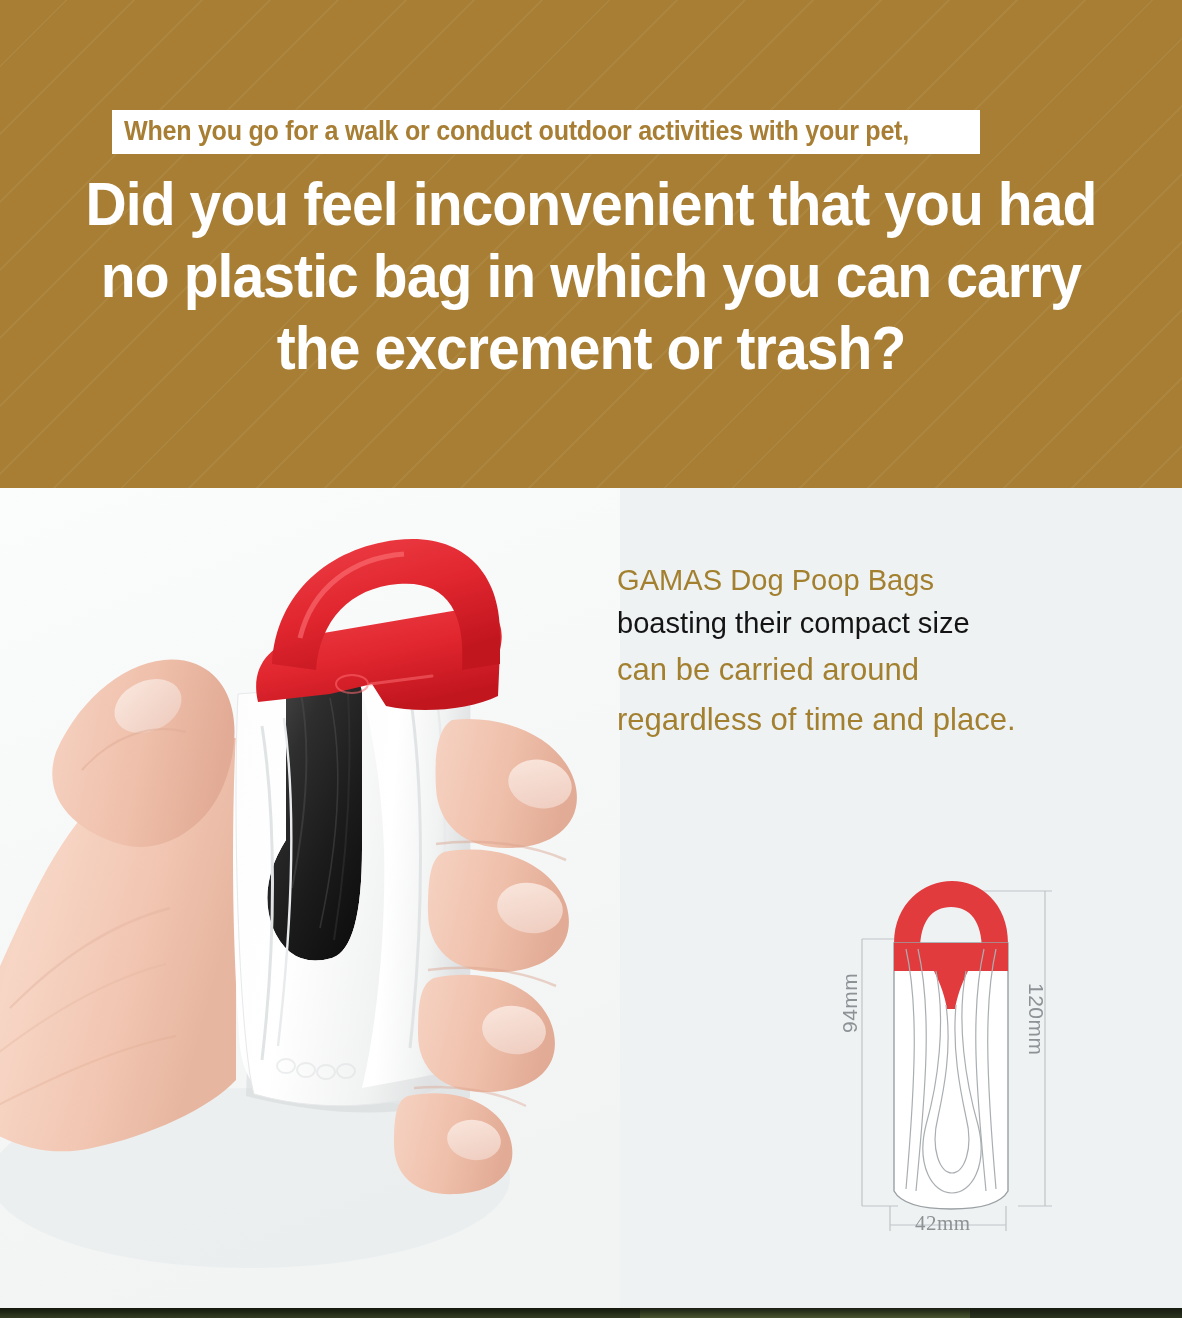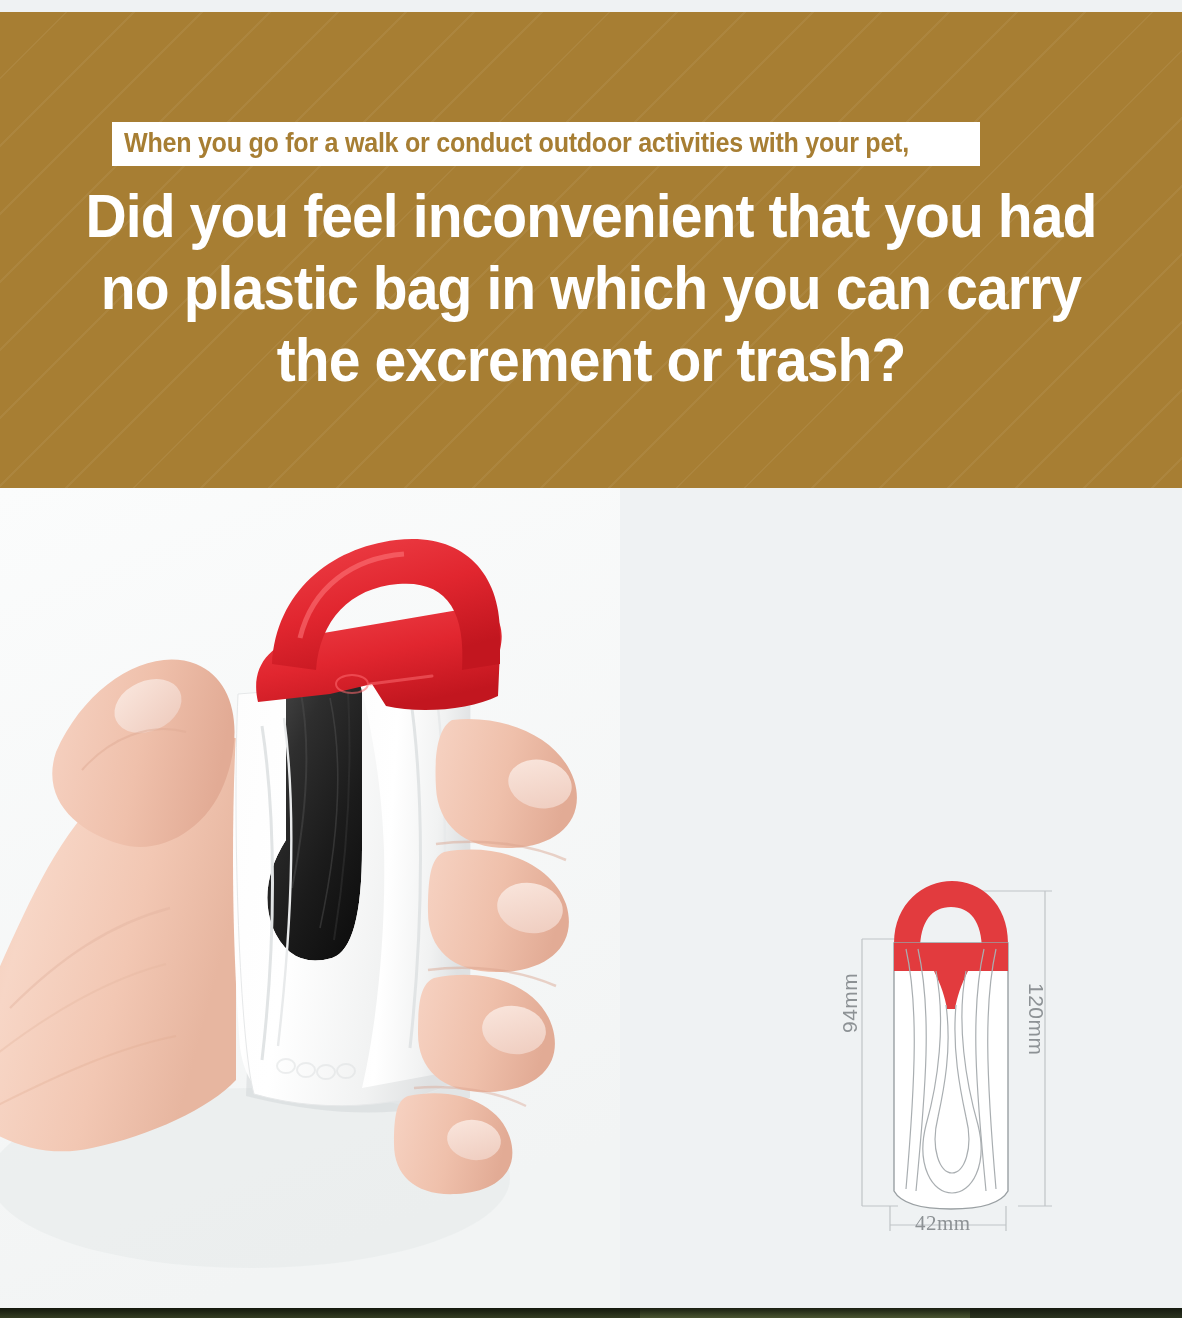--- a/index.html
+++ b/index.html
@@ -6,21 +6,21 @@
   html,body { width:1182px; height:1318px; }
   body {
     font-family:"Liberation Sans", sans-serif;
     background:#eff2f3;
     overflow:hidden;
   }
   .page { position:relative; width:1182px; height:1318px; overflow:hidden; }
 
   
   .hero {
-    position:absolute; left:0; top:12px; width:1182px; height:504px;
+    position:absolute; left:0; top:0; width:1182px; height:504px;
     background-color:#a77e33;
     background-image:repeating-linear-gradient(
        135deg,
        rgba(255,255,255,0.00) 0px,
        rgba(255,255,255,0.00) 46px,
        rgba(255,255,255,0.055) 46px,
        rgba(255,255,255,0.055) 48px);
     overflow:hidden;
   }
   .eyebrow-band {
@@ -271,20 +271,26 @@
                  C 416 708, 394 688, 394 656
                  C 394 630, 396 612, 408 608 Z" fill="url(#fingG)"></path>
         <ellipse cx="474" cy="652" rx="27" ry="20" transform="rotate(8 474 652)" fill="url(#nailG)"></ellipse>
 
         <path d="M436 356 C 480 350, 530 356, 566 372" fill="none" stroke="#d9a18b" stroke-width="2.5" opacity="0.45"></path>
         <path d="M428 482 C 472 476, 520 482, 556 498" fill="none" stroke="#d9a18b" stroke-width="2.5" opacity="0.45"></path>
         <path d="M414 600 C 456 596, 498 604, 526 618" fill="none" stroke="#d9a18b" stroke-width="2.5" opacity="0.4"></path>
       </svg>
     </div>
 
+    <div class="copy">
+      <span class="ln l1">GAMAS Dog Poop Bags</span>
+      <span class="ln l2">boasting their compact size</span>
+      <span class="ln l3">can be carried around</span>
+      <span class="ln l4">regardless of time and place.</span>
+    </div>
 
     <div class="dims">
       <svg width="300" height="400" viewBox="0 0 300 400" xmlns="http://www.w3.org/2000/svg">
 
         <g stroke="#bfc4c7" stroke-width="1.2" fill="none">
 
           <line x1="225" y1="18" x2="225" y2="333"></line>
           <line x1="150" y1="18" x2="232" y2="18"></line>
           <line x1="198" y1="333" x2="232" y2="333"></line>
 

